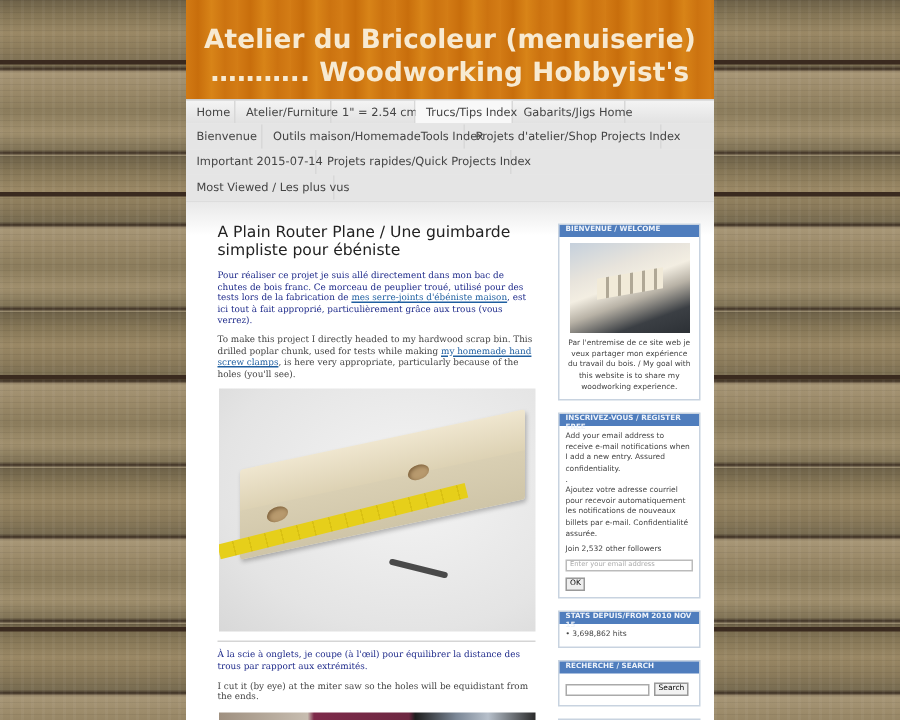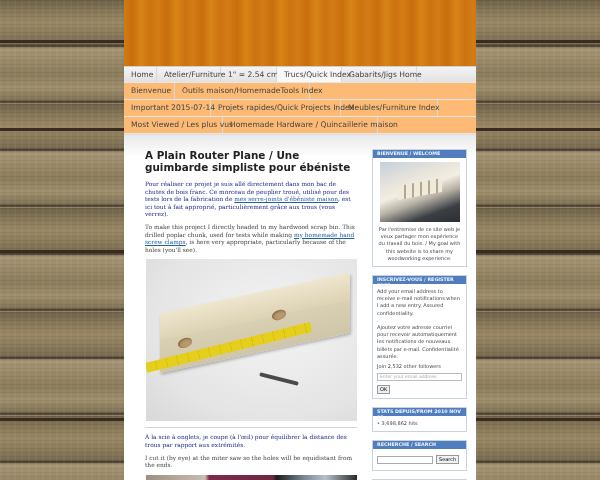--- a/index.html
+++ b/index.html
@@ -34,21 +34,21 @@
   .header-title {
     color: #f7ead2;
     font-family: "DejaVu Sans", sans-serif;
     font-weight: bold;
     font-size: 17.5px;
     line-height: 22px;
     letter-spacing: 0.1px;
     white-space: nowrap;
   }
   .nav {
-    background: #fdba74;
+    background: #e5e5e5;
     border-bottom: 1px solid #ddd;
   }
   .nav-row {
     display: flex; height: 17px;
     border-bottom: 1px solid #e6e6e6;
   }
   .nav-row.first { background: linear-gradient(#f4f4f4, #e2e2e2); border-top: 1px solid #d0d0d0; }
   .nav-item {
     font-size: 7.6px; color: #444;
     padding: 0 7px; line-height: 16px;
@@ -60,21 +60,21 @@
   .content-wrap {
     background: linear-gradient(#e9e9e9 0px, #ffffff 22px);
     height: 400px;
     position: relative;
   }
   .main-col {
     position: absolute; left: 21px; top: 14px; width: 212px;
   }
   .post-title {
     font-family: "DejaVu Sans", sans-serif;
-    font-weight: bold; font-size: 10.4px; line-height: 12px;
+    font-weight: normal; font-size: 10.4px; line-height: 12px;
     color: #222;
     margin-bottom: 8px;
   }
   .para {
     font-family: "DejaVu Serif", serif;
     font-size: 5.9px; line-height: 7.6px;
     margin-bottom: 5px;
   }
   .para.fr { color: #1e2a8a; }
   .para.en { color: #444; }
@@ -154,42 +154,43 @@
 
 <div class="bg-grain"></div>
 <div class="plank-seam" style="top:40px"></div>
 <div class="plank-seam" style="top:128px"></div>
 <div class="plank-seam" style="top:250px"></div>
 <div class="plank-seam" style="top:418px"></div>
 
 <div class="page">
 
   <div class="header">
+    <div class="header-title">Atelier du Bricoleur (menuiserie)</div>
+    <div class="header-title">……….. Woodworking Hobbyist's</div>
   </div>
 
   <div class="nav">
     <div class="nav-row first">
       <div class="nav-item" style="width:33px">Home</div>
       <div class="nav-item" style="width:64px">Atelier/Furniture</div>
       <div class="nav-item" style="width:56px">1" = 2.54 cm</div>
-      <div class="nav-item active" style="width:65px">Trucs/Quick Index</div>
+      <div class="nav-item active" style="width:65px">Trucs/Tips Index</div>
       <div class="nav-item" style="width:75px">Gabarits/Jigs Home</div>
     </div>
     <div class="nav-row">
       <div class="nav-item" style="width:51px">Bienvenue</div>
       <div class="nav-item" style="width:135px">Outils maison/HomemadeTools Index</div>
+      <div class="nav-item" style="width:131px">Projets d'atelier/Shop Projects Index</div>
     </div>
     <div class="nav-row">
       <div class="nav-item" style="width:87px">Important 2015-07-14</div>
       <div class="nav-item" style="width:130px">Projets rapides/Quick Projects Index</div>
-      <div class="nav-item" style="width:97px">Meubles/Furniture Index</div>
     </div>
     <div class="nav-row">
       <div class="nav-item" style="width:99px">Most Viewed / Les plus vus</div>
-      <div class="nav-item" style="width:155px">Homemade Hardware / Quincaillerie maison</div>
     </div>
   </div>
 
   <div class="content-wrap">
 
     <div class="main-col">
       <h1 class="post-title">A Plain Router Plane / Une guimbarde simpliste pour ébéniste</h1>
 
       <p class="para fr"><span>Pour réaliser ce projet je suis allé directement dans mon bac de chutes de bois franc. Ce morceau de peuplier troué, utilisé pour des tests lors de la fabrication de </span><a>mes serre-joints d'ébéniste maison</a><span>, est ici tout à fait approprié, particulièrement grâce aux trous (vous verrez).</span></p>
 

